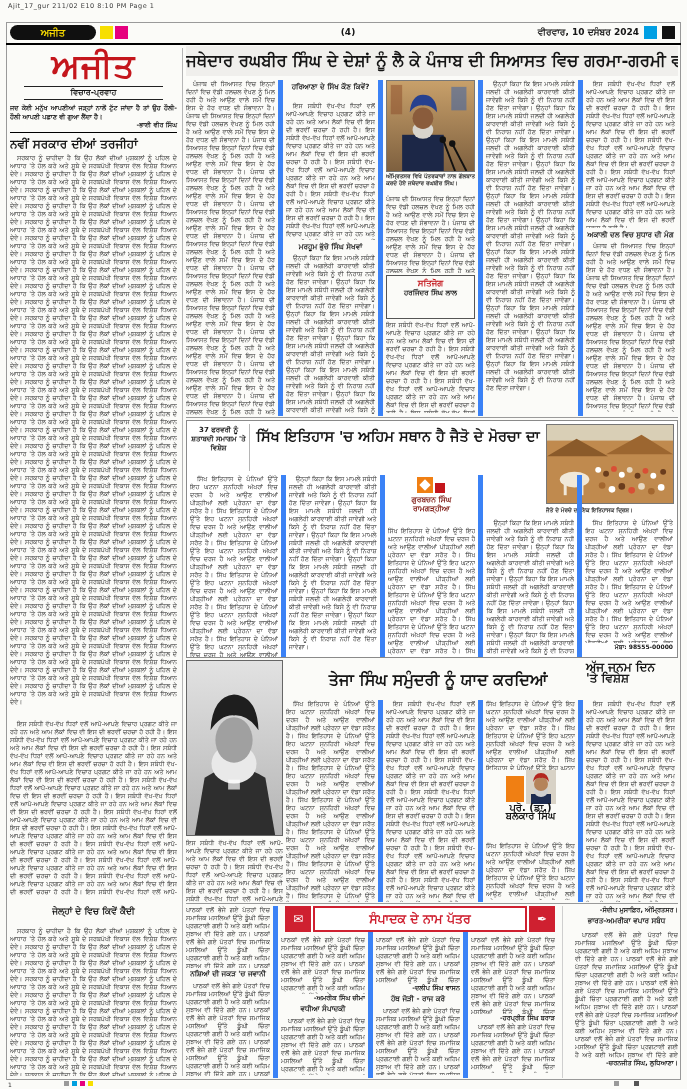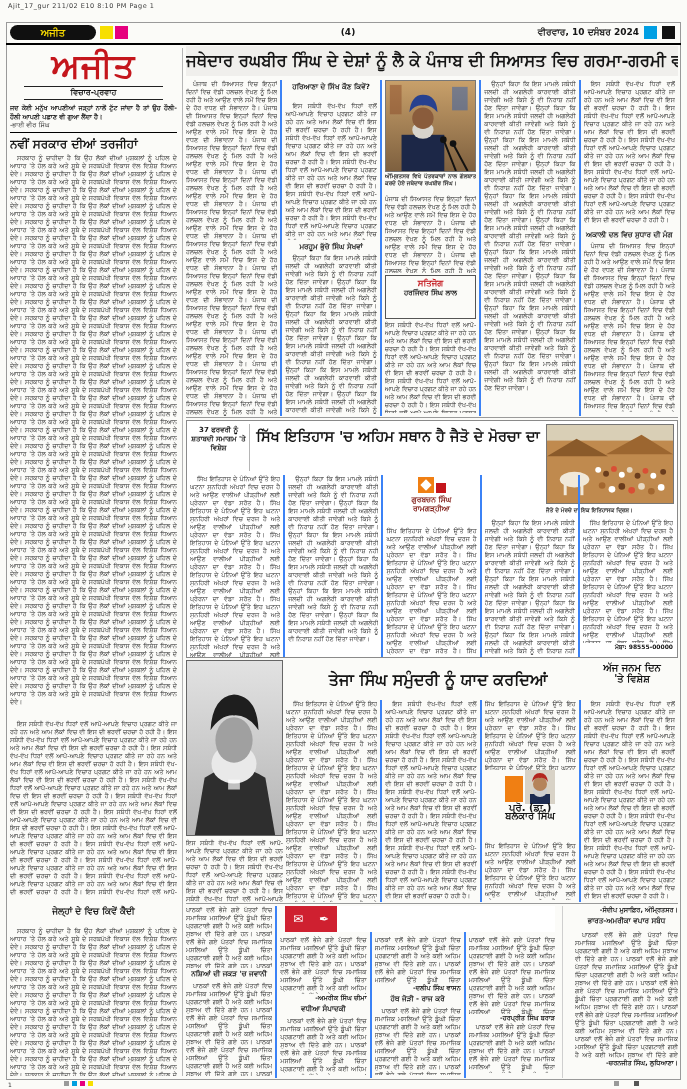--- a/index.html
+++ b/index.html
@@ -2,42 +2,42 @@
 <html><head>
 <meta charset="utf-8">
 <style>
   *{margin:0;padding:0;box-sizing:border-box}
   html,body{width:687px;height:1089px}
   body{position:relative;background:#fbfbf8;font-family:"DejaVu Sans","Liberation Sans",sans-serif;color:#151515;overflow:hidden}
   .abs{position:absolute}
   .txt{font-size:6.3px;line-height:8px;text-align:justify;color:#1d1d1d;overflow:hidden}
   .p{text-indent:7px}
   .cols{display:flex}
-  .col{flex:1;min-width:0;padding:0 3px;border-left:2px solid #3b82f6;overflow:hidden}
+  .col{flex:1;min-width:0;padding:0 3px;border-left:5px solid #3b82f6;overflow:hidden}
   .col:first-child{border-left:none;padding-left:0}
   .subhead{font-weight:bold;font-size:7.2px;line-height:9px;text-align:center;overflow:hidden;margin:2px 0}
   .sig{font-weight:bold;font-size:6.5px;line-height:9px;text-align:right;overflow:hidden}
   .page-frame{left:6px;top:22px;width:675px;height:1058px;border:1px solid #9a9a9a;pointer-events:none}
   .print-line{left:8px;top:2px;font-size:6.5px;color:#3a3a3a;letter-spacing:.5px}
   .masthead{left:8px;top:25px;width:671px;height:16px}
   .mh-pill{position:absolute;left:2px;top:0;width:86px;height:15px;background:#101010;border-radius:8px;color:#f5d800;font-weight:bold;font-size:10px;line-height:15px;text-align:center}
   .sq{position:absolute;top:1px;width:13px;height:13px}
   .sq-y{left:92px;background:#f7df00}
   .sq-m{left:107px;background:#e6007e}
   .sq-c{right:22px;background:#009fe3}
   .sq-k{right:4px;background:#111}
   .mh-page{position:absolute;left:316px;top:2px;width:48px;text-align:center;font-weight:bold;font-size:9px}
   .mh-date{position:absolute;right:40px;top:2px;width:170px;text-align:right;font-weight:bold;font-size:9px}
   .mh-rule{left:6px;top:43px;width:675px;border-top:2px solid #000}
   
   .left-col{left:10px;top:48px;width:173px;height:1028px;padding-right:5px;border-right:1px solid #b5b5b5;overflow:hidden}
   .aj-logo{display:block;font-size:33px;line-height:36px;font-weight:bold;color:#c4161c;text-align:center;letter-spacing:1px}
   .aj-tag{margin:2px 14px;border-top:1px solid #222;border-bottom:1px solid #222;font-size:8px;line-height:12px;font-weight:bold;text-align:center}
   .quote{margin-top:4px;font-size:6.5px;line-height:8.5px;font-weight:bold;text-align:justify}
-  .quote-attr{font-size:6.5px;font-weight:normal;text-align:left;margin-bottom:3px}
+  .quote-attr{font-size:6.5px;font-weight:bold;text-align:right;margin-bottom:3px}
   .ed-divider{border-bottom:1.5px solid #000;margin:3px 0 4px}
   .ed-title{font-size:12px;line-height:14px;font-weight:bold;margin-bottom:3px}
   .ed-sub{font-size:9px;line-height:11px;font-weight:bold;text-align:center;margin:10px 0}
   .ed-sig{font-size:7.5px;font-weight:bold;margin-top:4px}
   
   .top-article{left:186px;top:46px;width:492px}
   .main-headline{height:30px;line-height:30px;background:#f0efec;font-size:16.5px;font-weight:bold;text-align:center;white-space:nowrap;overflow:hidden}
   .top-cols{position:absolute;left:0;top:34px;width:492px;height:336px}
   figure{overflow:hidden}
   .caption{font-size:5.6px;line-height:6.8px;text-align:justify;font-weight:bold;color:#222;overflow:hidden;margin:1px 0 2px}
@@ -58,21 +58,21 @@
   .logo-orange{width:16px;height:16px;background:#f07f13;position:relative}
   .logo-orange::after{content:"";position:absolute;left:4px;top:4px;width:8px;height:8px;background:#fff;transform:rotate(45deg)}
   .logo-red{width:10px;height:10px;background:#c4161c;margin-top:6px}
   .byline-name{font-size:7.5px;line-height:9px;font-weight:bold;color:#7c150f}
   .credit{font-size:6px;font-weight:bold;text-align:right}
   
   .teja{left:186px;top:660px;width:492px;height:242px}
   .teja-photo{position:absolute;left:0;top:0;width:97px;height:176px;border:1px solid #666;overflow:hidden}
   .teja-col1{position:absolute;left:0;top:179px;width:97px;height:63px}
   .teja-headline{position:absolute;left:102px;top:6px;width:300px;height:30px;font-size:16px;line-height:28px;font-weight:bold;text-align:center;white-space:nowrap;overflow:hidden}
-  .teja-kicker{position:absolute;right:0;top:2px;width:92px;font-size:10px;line-height:11px;font-weight:bold;text-align:center}
+  .teja-kicker{position:absolute;right:0;top:2px;width:92px;font-size:12px;line-height:11px;font-weight:bold;}
   .teja-cols{position:absolute;left:100px;top:40px;width:392px;height:202px}
   .balkar{height:72px;overflow:hidden;text-align:center}
   .balkar-row{display:flex;justify-content:center;gap:2px}
   .balkar-orange{width:18px;height:26px;background:#f07f13;margin-top:6px}
   .balkar-cap{font-size:10px;line-height:8px;font-weight:bold}
   
   .hr-903{left:186px;top:903px;width:492px;border-top:1px solid #9a9a9a}
   .letters-left{left:186px;top:906px;width:372px;height:172px}
   .letters-right{left:562px;top:906px;width:116px;height:172px;border-left:1px solid #cfcfcf;padding-left:12px;overflow:hidden}
   .pad30{padding-top:30px}
@@ -281,20 +281,21 @@
     </div>
     <div class="col">
       <p class="txt p" style="height:202px">ਇਸ ਸਬੰਧੀ ਵੱਖ-ਵੱਖ ਧਿਰਾਂ ਵਲੋਂ ਆਪੋ-ਆਪਣੇ ਵਿਚਾਰ ਪ੍ਰਗਟ ਕੀਤੇ ਜਾ ਰਹੇ ਹਨ ਅਤੇ ਆਮ ਲੋਕਾਂ ਵਿਚ ਵੀ ਇਸ ਦੀ ਭਰਵੀਂ ਚਰਚਾ ਹੋ ਰਹੀ ਹੈ। ਇਸ ਸਬੰਧੀ ਵੱਖ-ਵੱਖ ਧਿਰਾਂ ਵਲੋਂ ਆਪੋ-ਆਪਣੇ ਵਿਚਾਰ ਪ੍ਰਗਟ ਕੀਤੇ ਜਾ ਰਹੇ ਹਨ ਅਤੇ ਆਮ ਲੋਕਾਂ ਵਿਚ ਵੀ ਇਸ ਦੀ ਭਰਵੀਂ ਚਰਚਾ ਹੋ ਰਹੀ ਹੈ। ਇਸ ਸਬੰਧੀ ਵੱਖ-ਵੱਖ ਧਿਰਾਂ ਵਲੋਂ ਆਪੋ-ਆਪਣੇ ਵਿਚਾਰ ਪ੍ਰਗਟ ਕੀਤੇ ਜਾ ਰਹੇ ਹਨ ਅਤੇ ਆਮ ਲੋਕਾਂ ਵਿਚ ਵੀ ਇਸ ਦੀ ਭਰਵੀਂ ਚਰਚਾ ਹੋ ਰਹੀ ਹੈ। ਇਸ ਸਬੰਧੀ ਵੱਖ-ਵੱਖ ਧਿਰਾਂ ਵਲੋਂ ਆਪੋ-ਆਪਣੇ ਵਿਚਾਰ ਪ੍ਰਗਟ ਕੀਤੇ ਜਾ ਰਹੇ ਹਨ ਅਤੇ ਆਮ ਲੋਕਾਂ ਵਿਚ ਵੀ ਇਸ ਦੀ ਭਰਵੀਂ ਚਰਚਾ ਹੋ ਰਹੀ ਹੈ। ਇਸ ਸਬੰਧੀ ਵੱਖ-ਵੱਖ ਧਿਰਾਂ ਵਲੋਂ ਆਪੋ-ਆਪਣੇ ਵਿਚਾਰ ਪ੍ਰਗਟ ਕੀਤੇ ਜਾ ਰਹੇ ਹਨ ਅਤੇ ਆਮ ਲੋਕਾਂ ਵਿਚ ਵੀ ਇਸ ਦੀ ਭਰਵੀਂ ਚਰਚਾ ਹੋ ਰਹੀ ਹੈ। ਇਸ ਸਬੰਧੀ ਵੱਖ-ਵੱਖ ਧਿਰਾਂ ਵਲੋਂ ਆਪੋ-ਆਪਣੇ ਵਿਚਾਰ ਪ੍ਰਗਟ ਕੀਤੇ ਜਾ ਰਹੇ ਹਨ ਅਤੇ ਆਮ ਲੋਕਾਂ ਵਿਚ ਵੀ ਇਸ ਦੀ ਭਰਵੀਂ ਚਰਚਾ ਹੋ ਰਹੀ ਹੈ। ਇਸ ਸਬੰਧੀ ਵੱਖ-ਵੱਖ ਧਿਰਾਂ ਵਲੋਂ ਆਪੋ-ਆਪਣੇ ਵਿਚਾਰ ਪ੍ਰਗਟ ਕੀਤੇ ਜਾ ਰਹੇ ਹਨ ਅਤੇ ਆਮ ਲੋਕਾਂ ਵਿਚ ਵੀ ਇਸ ਦੀ ਭਰਵੀਂ ਚਰਚਾ ਹੋ ਰਹੀ ਹੈ। </p>
     </div>
   </div>
 </section>
 <div class="abs hr-903"></div>
 
 <div class="abs letters-header">
   <div class="lh-icon">✉</div>
+  <div class="lh-mid">ਸੰਪਾਦਕ ਦੇ ਨਾਮ ਪੱਤਰ</div>
   <div class="lh-icon">✒</div>
 </div>
 
 <section class="abs letters-left cols">
   <div class="col">
     <p class="txt" style="height:62px">ਪਾਠਕਾਂ ਵਲੋਂ ਭੇਜੇ ਗਏ ਪੱਤਰਾਂ ਵਿਚ ਸਮਾਜਿਕ ਮਸਲਿਆਂ ਉੱਤੇ ਡੂੰਘੀ ਚਿੰਤਾ ਪ੍ਰਗਟਾਈ ਗਈ ਹੈ ਅਤੇ ਕਈ ਅਹਿਮ ਸੁਝਾਅ ਵੀ ਦਿੱਤੇ ਗਏ ਹਨ। ਪਾਠਕਾਂ ਵਲੋਂ ਭੇਜੇ ਗਏ ਪੱਤਰਾਂ ਵਿਚ ਸਮਾਜਿਕ ਮਸਲਿਆਂ ਉੱਤੇ ਡੂੰਘੀ ਚਿੰਤਾ ਪ੍ਰਗਟਾਈ ਗਈ ਹੈ ਅਤੇ ਕਈ ਅਹਿਮ ਸੁਝਾਅ ਵੀ ਦਿੱਤੇ ਗਏ ਹਨ। ਪਾਠਕਾਂ ਵਲੋਂ ਭੇਜੇ ਗਏ ਪੱਤਰਾਂ ਵਿਚ ਸਮਾਜਿਕ ਮਸਲਿਆਂ ਉੱਤੇ ਡੂੰਘੀ ਚਿੰਤਾ ਪ੍ਰਗਟਾਈ ਗਈ ਹੈ ਅਤੇ ਕਈ ਅਹਿਮ ਸੁਝਾਅ ਵੀ ਦਿੱਤੇ ਗਏ ਹਨ। </p>
     <div class="letter-head" style="height:12px">ਨਸ਼ਿਆਂ ਦੀ ਜਕੜ 'ਚ ਜਵਾਨੀ</div>
     <p class="txt p" style="height:94px">ਪਾਠਕਾਂ ਵਲੋਂ ਭੇਜੇ ਗਏ ਪੱਤਰਾਂ ਵਿਚ ਸਮਾਜਿਕ ਮਸਲਿਆਂ ਉੱਤੇ ਡੂੰਘੀ ਚਿੰਤਾ ਪ੍ਰਗਟਾਈ ਗਈ ਹੈ ਅਤੇ ਕਈ ਅਹਿਮ ਸੁਝਾਅ ਵੀ ਦਿੱਤੇ ਗਏ ਹਨ। ਪਾਠਕਾਂ ਵਲੋਂ ਭੇਜੇ ਗਏ ਪੱਤਰਾਂ ਵਿਚ ਸਮਾਜਿਕ ਮਸਲਿਆਂ ਉੱਤੇ ਡੂੰਘੀ ਚਿੰਤਾ ਪ੍ਰਗਟਾਈ ਗਈ ਹੈ ਅਤੇ ਕਈ ਅਹਿਮ ਸੁਝਾਅ ਵੀ ਦਿੱਤੇ ਗਏ ਹਨ। ਪਾਠਕਾਂ ਵਲੋਂ ਭੇਜੇ ਗਏ ਪੱਤਰਾਂ ਵਿਚ ਸਮਾਜਿਕ ਮਸਲਿਆਂ ਉੱਤੇ ਡੂੰਘੀ ਚਿੰਤਾ ਪ੍ਰਗਟਾਈ ਗਈ ਹੈ ਅਤੇ ਕਈ ਅਹਿਮ ਸੁਝਾਅ ਵੀ ਦਿੱਤੇ ਗਏ ਹਨ। ਪਾਠਕਾਂ ਵਲੋਂ ਭੇਜੇ ਗਏ ਪੱਤਰਾਂ ਵਿਚ ਸਮਾਜਿਕ ਮਸਲਿਆਂ ਉੱਤੇ ਡੂੰਘੀ ਚਿੰਤਾ ਪ੍ਰਗਟਾਈ ਗਈ ਹੈ ਅਤੇ ਕਈ ਅਹਿਮ ਸੁਝਾਅ ਵੀ ਦਿੱਤੇ ਗਏ ਹਨ। </p>
   </div>
   <div class="col pad30">

